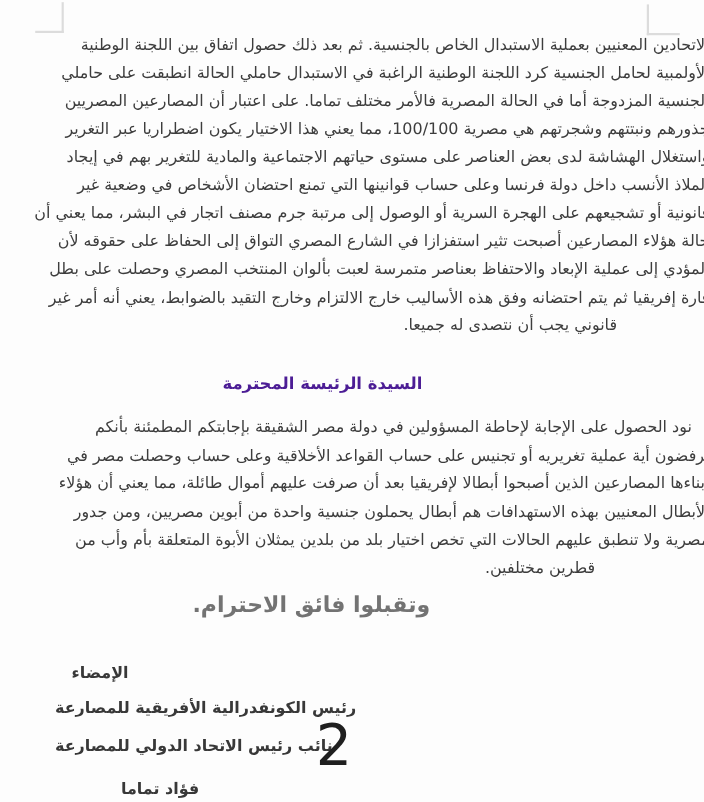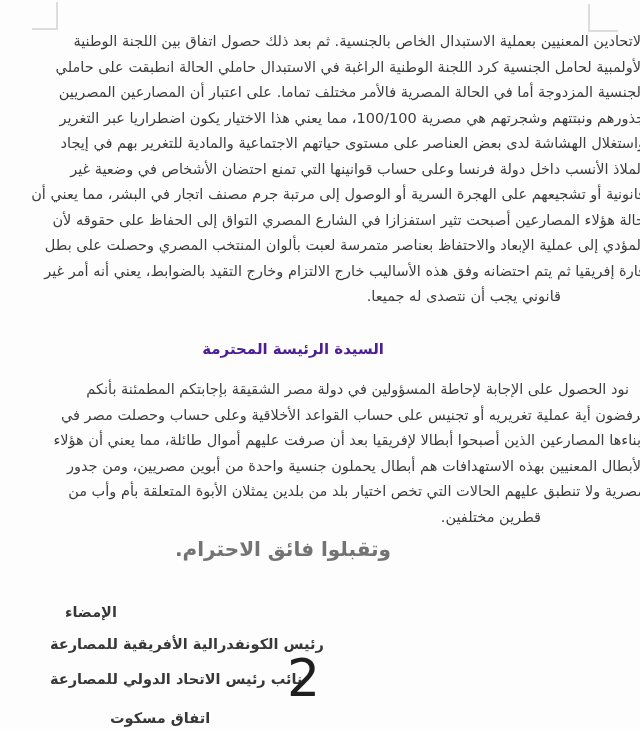--- a/index.html
+++ b/index.html
@@ -124,17 +124,17 @@
     <div class="line">الأبطال المعنيين بهذه الاستهدافات هم أبطال يحملون جنسية واحدة من أبوين مصريين، ومن جدور</div>
     <div class="line">مصرية ولا تنطبق عليهم الحالات التي تخص اختيار بلد من بلدين يمثلان الأبوة المتعلقة بأم وأب من</div>
     <div class="line short-end-2">قطرين مختلفين.</div>
   </div>
 
   <div class="closing">وتقبلوا فائق الاحترام.</div>
 
   <div class="sig sig-label">الإمضاء</div>
   <div class="sig sig-title1">رئيس الكونفدرالية الأفريقية للمصارعة</div>
   <div class="sig sig-title2">نائب رئيس الاتحاد الدولي للمصارعة</div>
-  <div class="sig sig-name">اتفاق مسكوت</div>
+  <div class="sig sig-name">فؤاد تماما</div>
 
   <div class="page-number">2</div>
 
 </div>
 
 </body></html>

